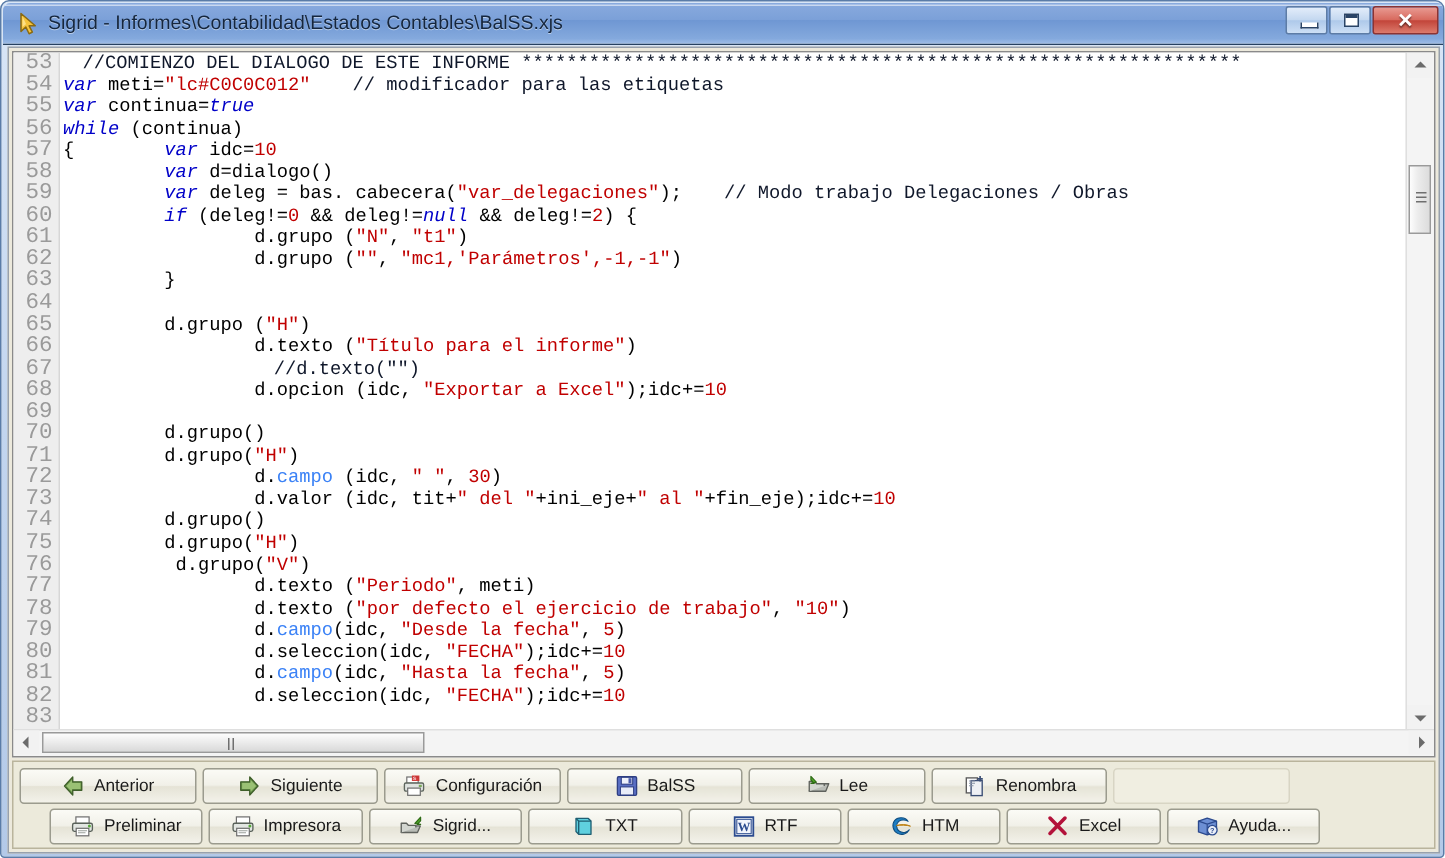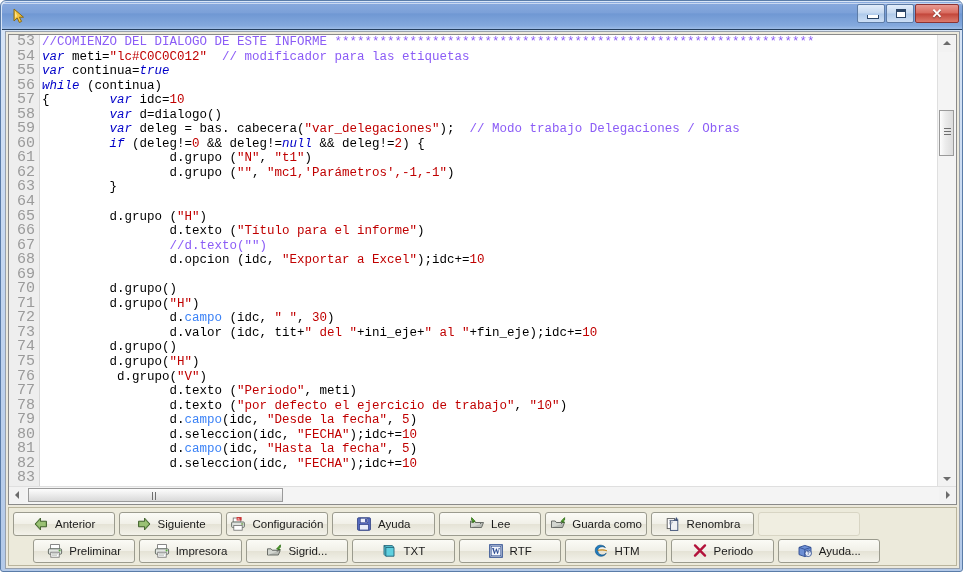--- a/index.html
+++ b/index.html
@@ -177,21 +177,21 @@
     color: #9a9a9a;
     font-family: "Liberation Mono", "DejaVu Sans Mono", monospace;
     font-size: 15px;
   }
   .code {
     display: inline-block;
     padding-left: 7px;
     color: #000000;
   }
   
-  .c-cm  { color: #8b5cf6; }            
+  .c-cm  { color: #0f172a; margin-left: 13px; }            
   .c-kw  { color: #0000c8; font-style: italic; }            
   .c-st  { color: #c00000; }            
   .c-nu  { color: #c00000; }            
   .c-fn  { color: #3b82f6; }            
   .c-pl  { color: #000000; }            
 
   
   .vscroll {
     position: relative;
     width: 18px;
@@ -348,20 +348,21 @@
   <div class="titlebar">
     <div class="titlebar-inner-hl"></div>
 
     <div class="app-icon">
       <svg width="18" height="18" viewBox="0 0 18 18">
         <path d="M4 2 L4 14 L7.2 11 L9.4 15.5 L11.6 14.4 L9.4 10.2 L13.5 10.2 Z" fill="#f5c33b" stroke="#8a6a12" stroke-width="1" stroke-linejoin="round"></path>
         <path d="M5 4 L5 11 L7.4 9 L9 12.5" fill="#ffe79a" opacity="0.8"></path>
       </svg>
     </div>
 
+    <div class="title-text">Sigrid - Informes\Contabilidad\Estados Contables\BalSS.xjs</div>
 
     <div class="winbtns">
       <div class="winbtn">
         <span class="glyph-min"></span>
       </div>
       <div class="winbtn">
         <span class="glyph-max"></span>
       </div>
       <div class="winbtn close">
         <span class="glyph-x">✕</span>
@@ -447,41 +448,31 @@
           </div>
           <div class="tbtn">
             <span class="ticon">
               <svg width="16" height="16" viewBox="0 0 16 16">
                 <rect x="1.6" y="1.8" width="12.8" height="12.4" rx="0.8" fill="#5a6fc4" stroke="#2f3f83" stroke-width="0.9"></rect>
             <rect x="4.2" y="2.2" width="7.6" height="4.6" fill="#eef1fb" stroke="#2f3f83" stroke-width="0.7"></rect>
             <rect x="9" y="2.8" width="2" height="3.4" fill="#4a5aa8"></rect>
             <rect x="3.6" y="8.6" width="8.8" height="5.4" fill="#e9edf9" stroke="#2f3f83" stroke-width="0.7"></rect>
               </svg>
             </span>
-            <span class="tlabel">Ayuda</span>
+            <span class="tlabel">BalSS</span>
           </div>
           <div class="tbtn">
             <span class="ticon">
               <svg width="16" height="16" viewBox="0 0 16 16">
                 <path d="M1.5 11.5 L3.5 6.5 L14.5 6.5 L12.5 11.5 Z" fill="#b9bcb6" stroke="#5f625d" stroke-width="0.9" stroke-linejoin="round"></path>
             <path d="M1.5 11.5 L1.5 5 L5.2 5 L6.4 6.5 L11.5 6.5 L11.5 8" fill="#d3d6d0" stroke="#5f625d" stroke-width="0.9" stroke-linejoin="round"></path>
             <path d="M6.2 5.4 L2.6 1.6 L2.6 4 L4.8 6.2 L2.6 6.2 Z" fill="#4fa828" stroke="#2f6b16" stroke-width="0.8" stroke-linejoin="round"></path>
               </svg>
             </span>
             <span class="tlabel">Lee</span>
-          </div>
-          <div class="tbtn">
-            <span class="ticon">
-              <svg width="16" height="16" viewBox="0 0 16 16">
-                <path d="M1.5 11.5 L3.5 6.5 L14.5 6.5 L12.5 11.5 Z" fill="#b9bcb6" stroke="#5f625d" stroke-width="0.9" stroke-linejoin="round"></path>
-            <path d="M1.5 11.5 L1.5 5 L5.2 5 L6.4 6.5 L11.5 6.5 L11.5 8" fill="#d3d6d0" stroke="#5f625d" stroke-width="0.9" stroke-linejoin="round"></path>
-            <path d="M11 5.4 L14.6 1.6 L14.6 4 L12.4 6.2 L14.6 6.2 Z" fill="#4fa828" stroke="#2f6b16" stroke-width="0.8" stroke-linejoin="round"></path>
-              </svg>
-            </span>
-            <span class="tlabel">Guarda como</span>
           </div>
           <div class="tbtn">
             <span class="ticon">
               <svg width="16" height="16" viewBox="0 0 16 16">
                 <rect x="2.2" y="2.6" width="7.4" height="10" fill="#fff" stroke="#5a5a5a" stroke-width="0.9"></rect>
             <rect x="5.4" y="4.4" width="7.4" height="10" fill="#eef0f4" stroke="#3a4d74" stroke-width="0.9"></rect>
             <path d="M4 4.6 L8 4.6 M4 6.2 L8 6.2 M4 7.8 L7 7.8" stroke="#8892a5" stroke-width="0.7"></path>
             <path d="M11.4 1.4 L11.4 5 M9.6 3.2 L13.2 3.2" stroke="#3a4d74" stroke-width="1.1"></path>
               </svg>
             </span>
@@ -553,21 +544,21 @@
               </svg>
             </span>
             <span class="tlabel">HTM</span>
           </div>
           <div class="tbtn">
             <span class="ticon">
               <svg width="16" height="16" viewBox="0 0 16 16">
                 <path d="M3 2.4 L13 12.6 M13 2.4 L3 12.6" stroke="#b3123a" stroke-width="2.4" stroke-linecap="round"></path>
               </svg>
             </span>
-            <span class="tlabel">Periodo</span>
+            <span class="tlabel">Excel</span>
           </div>
           <div class="tbtn">
             <span class="ticon">
               <svg width="16" height="16" viewBox="0 0 16 16">
                 <path d="M2 4.4 L7.8 2.4 L14 4.4 L14 11.6 L7.8 13.6 L2 11.6 Z" fill="#6d8fd4" stroke="#2c4a8e" stroke-width="0.9" stroke-linejoin="round"></path>
             <path d="M2 4.4 L7.8 6.4 L14 4.4 M7.8 6.4 L7.8 13.6" fill="none" stroke="#2c4a8e" stroke-width="0.8"></path>
             <circle cx="11.2" cy="10.4" r="3.2" fill="#e8edf8" stroke="#2c4a8e" stroke-width="0.8"></circle>
             <text x="11.2" y="12.2" font-size="4.8" font-weight="bold" fill="#2c4a8e" font-family="sans-serif" text-anchor="middle">?</text>
               </svg>
             </span>

